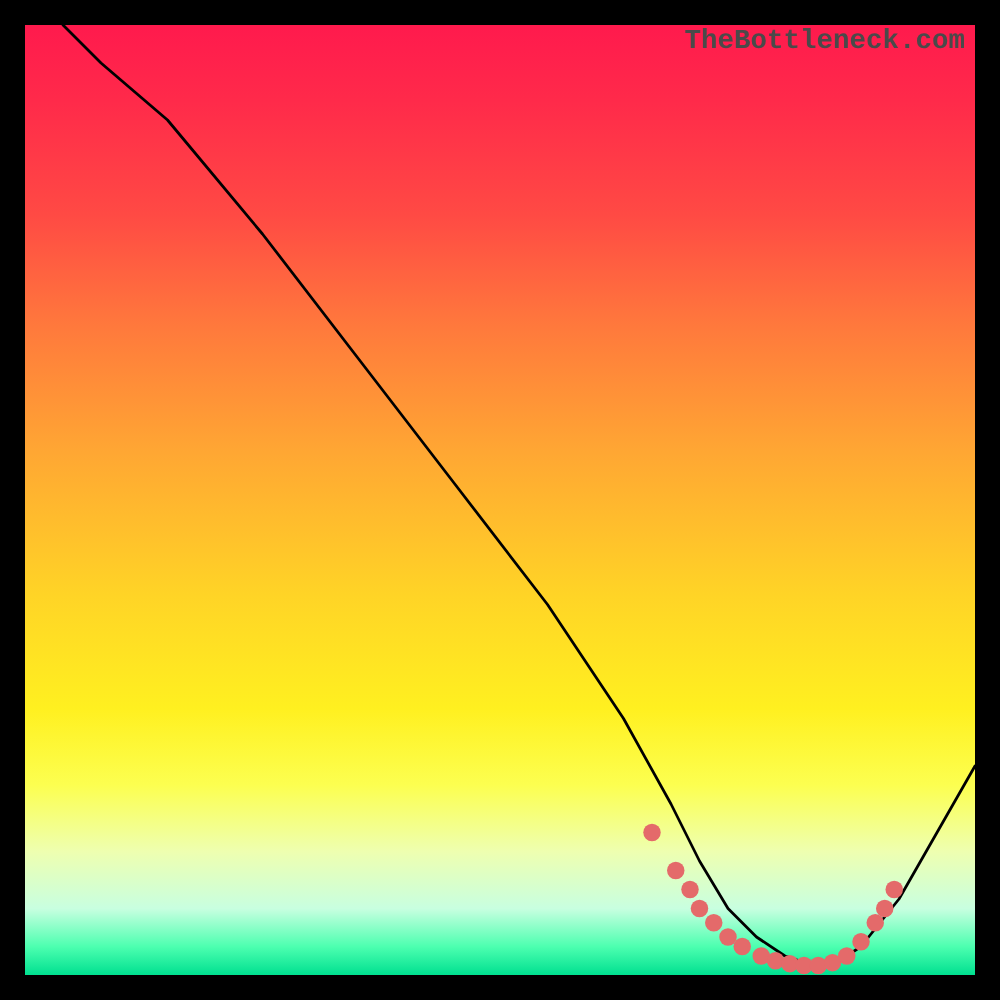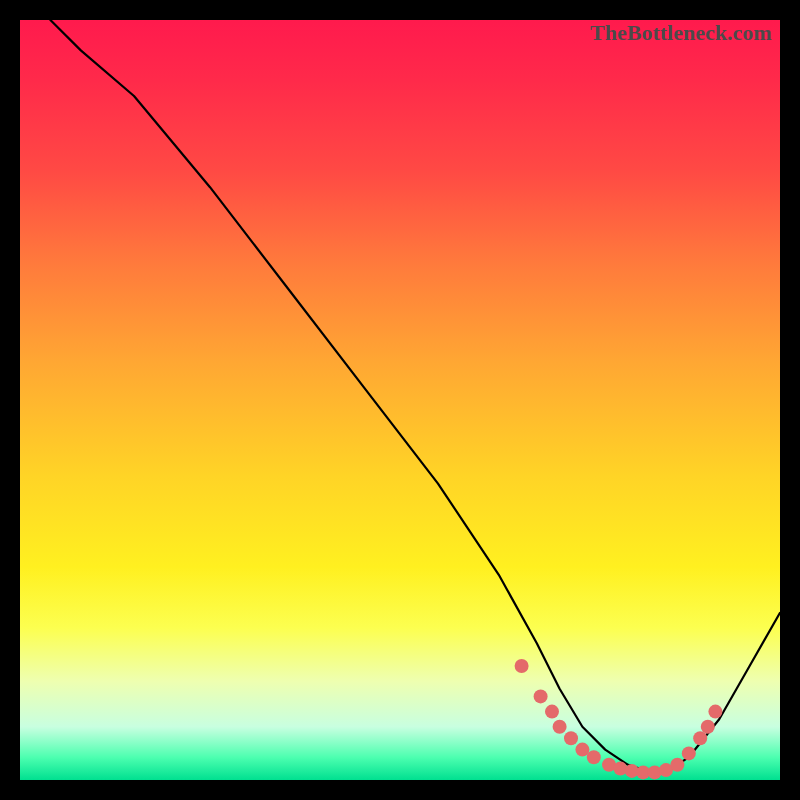--- a/index.html
+++ b/index.html
@@ -28,21 +28,21 @@
       #eeffb0 87%,
       #c8ffe0 93%,
       #4dffb0 97%,
       #00e090 100%
     );
   }
   .attribution {
     position: absolute;
     top: 0;
     right: 8px;
-    font-family: Liberation Serif, serif;
+    font-family: Liberation Mono, monospace;
     font-size: 22px;
     font-weight: 600;
     color: #4a4a4a;
     user-select: none;
   }
   svg.curve {
     position: absolute;
     left: 0; top: 0;
     width: 100%; height: 100%;
     overflow: visible;

